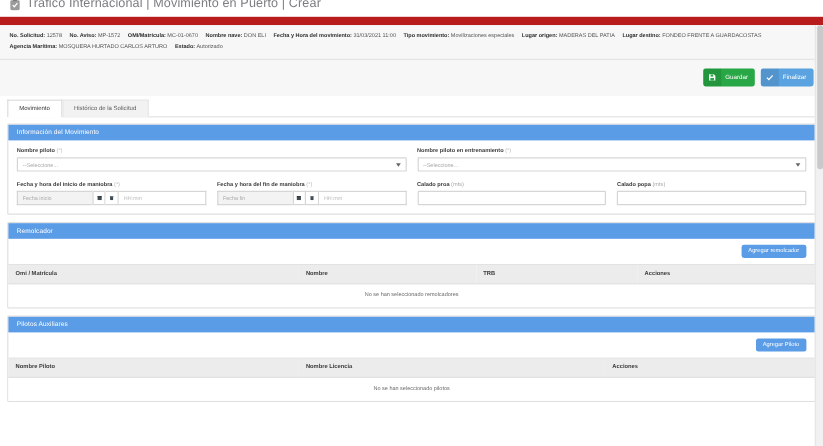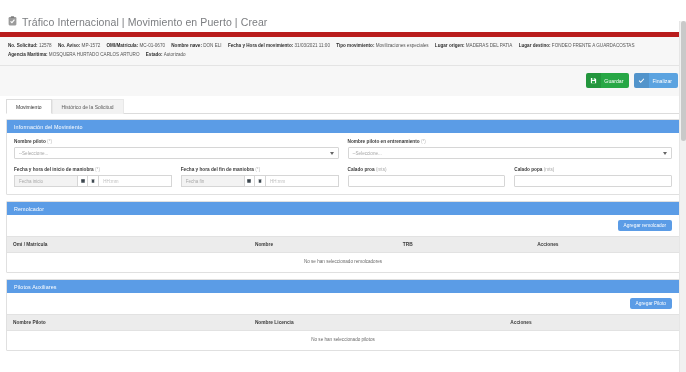--- a/index.html
+++ b/index.html
@@ -15,24 +15,24 @@
   .app {
     width: 686px; height: 372px;
     position: relative;
     background: #ffffff;
     display: flex; flex-direction: column;
   }
 
   
   .page-header {
     height: 21px;
-    display: flex; align-items: flex-start;
-    padding: 16px 8px;
-    background: #ffffff;
-    border-bottom: 5px solid #b91c1c;
+    display: flex; align-items: flex-end;
+    padding: 5px 8px;
+    background: #ffffff;
+    border-bottom: 7px solid #b91c1c;
     flex: 0 0 auto;
   }
   .page-header .hdr-icon {
     width: 9px; height: 10px;
     margin-right: 5px;
     display: inline-block;
     position: relative;
     flex: 0 0 auto;
   }
   .page-header .hdr-icon svg { display: block; }

